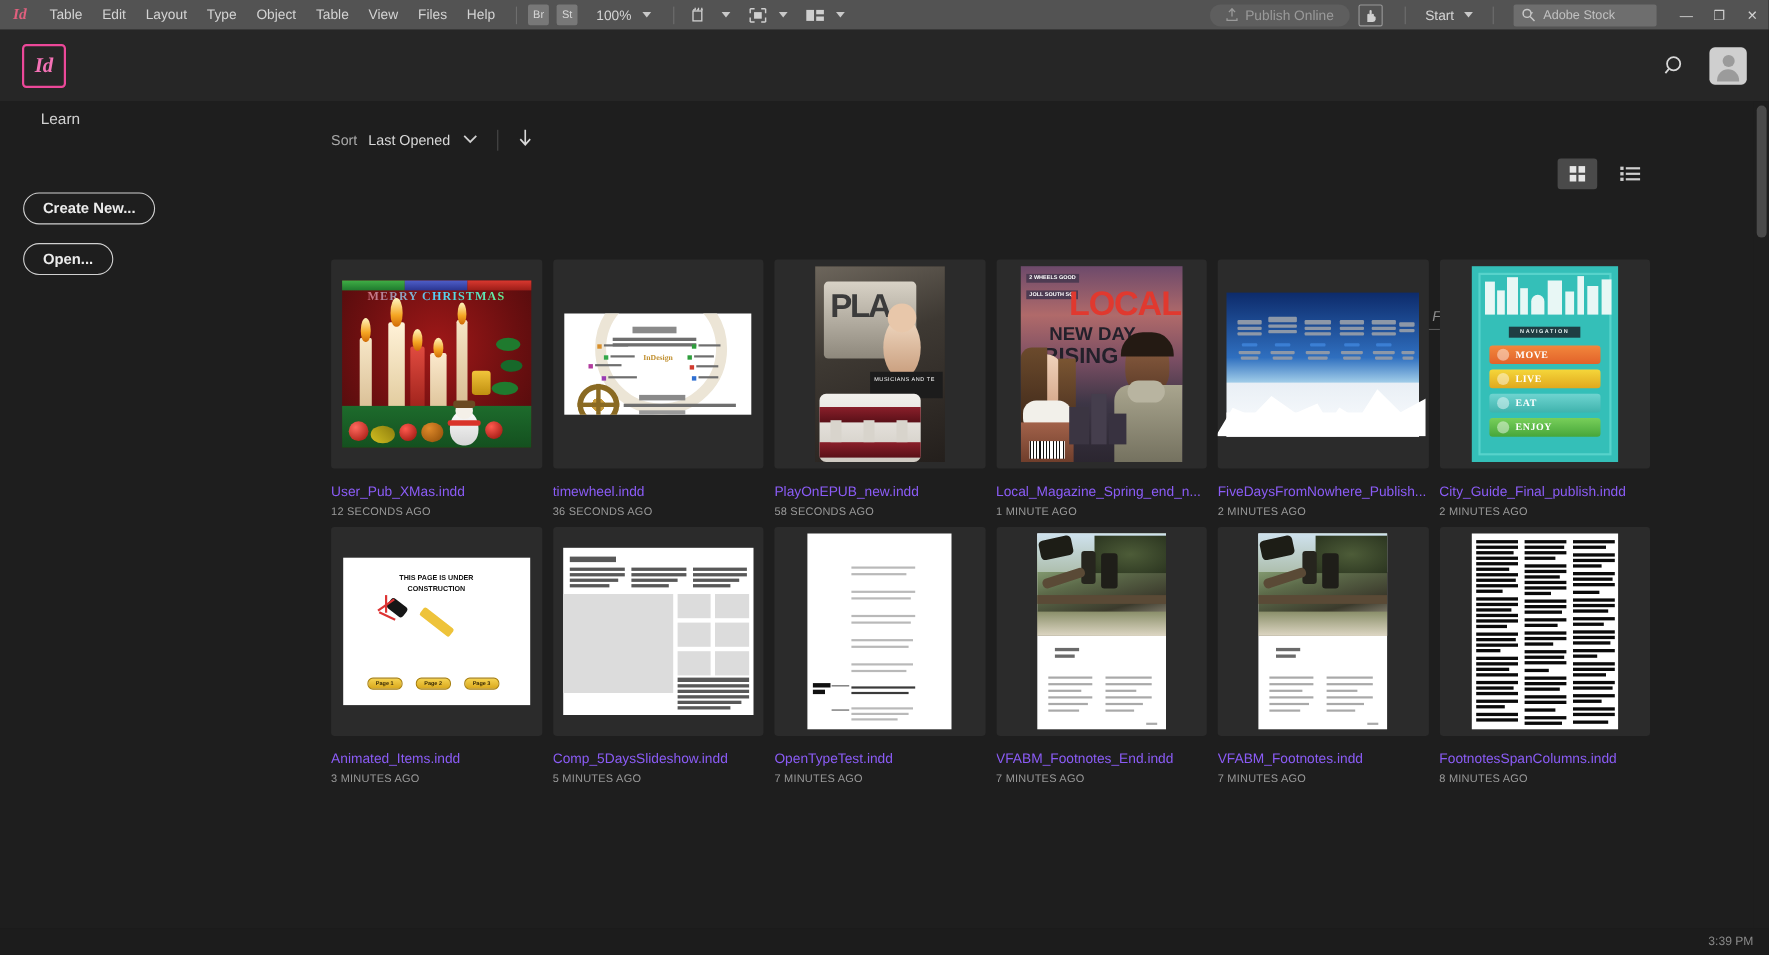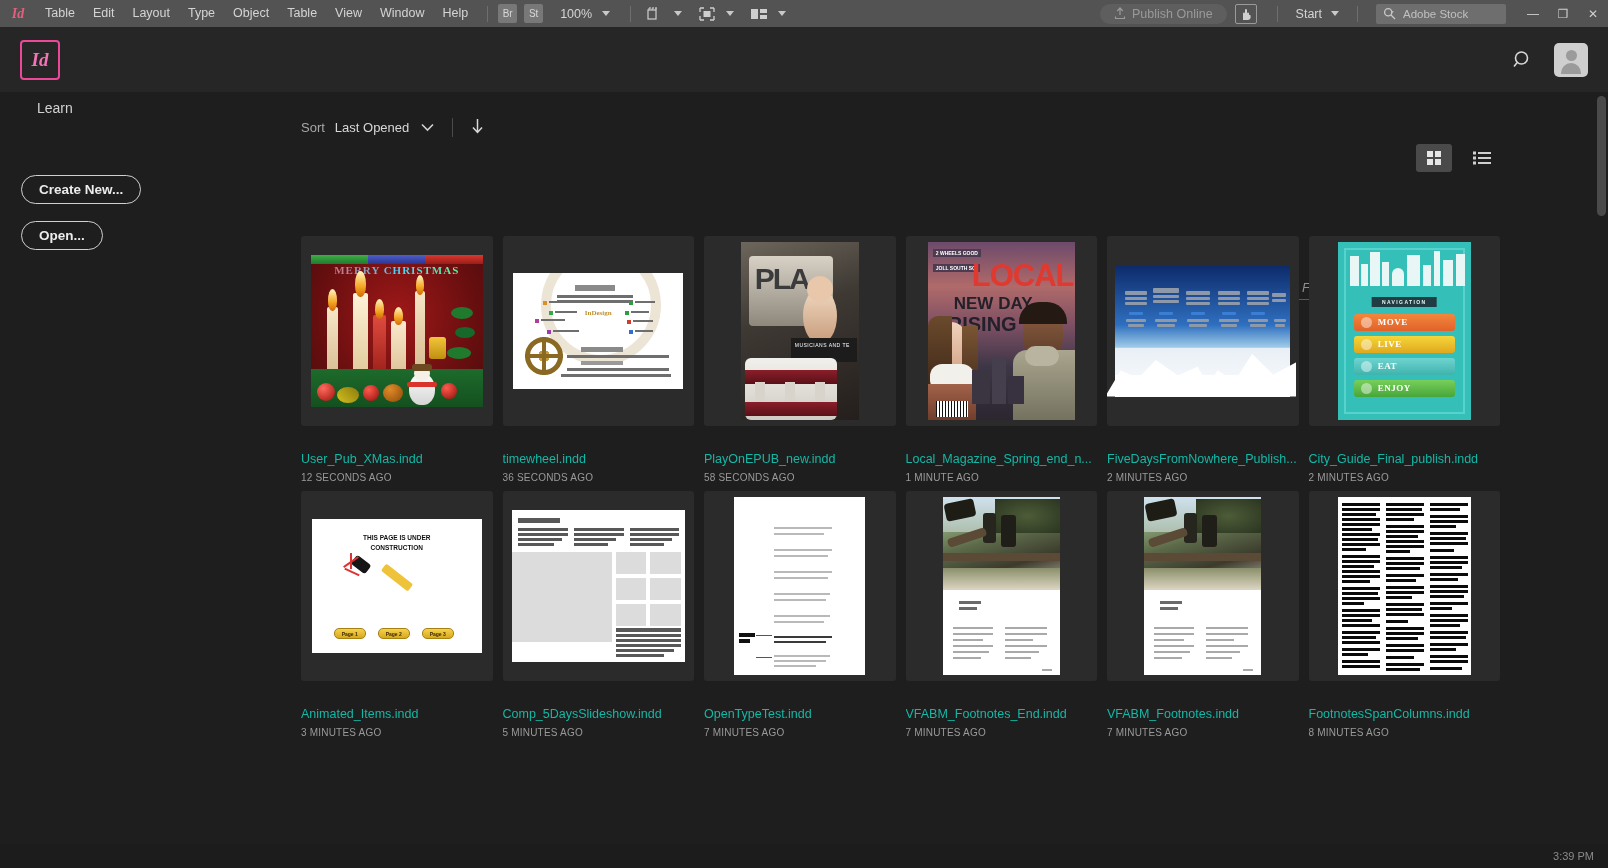--- a/index.html
+++ b/index.html
@@ -141,21 +141,21 @@
     position:absolute; left: 11px; top: 144px; right: 108px;
     display: grid; grid-template-columns: repeat(6, 1fr); column-gap: 10px; row-gap: 8px;
   }
   .card { display:flex; flex-direction:column; cursor: pointer; }
   .thumb-box {
     height: 190px; background: #2b2b2b; border-radius: 3px;
     display:flex; align-items:center; justify-content:center; overflow:hidden;
   }
   .thumb { max-width: 94%; max-height: 94%; }
   .card-name {
-    margin-top: 26px; font-size: 12.5px; color: #14b8a6;
+    margin-top: 14px; font-size: 12.5px; color: #8b5cf6;
     white-space: nowrap; overflow:hidden; text-overflow: ellipsis;
   }
   .card-time { margin-top: 6px; font-size: 10px; color: #9a9a9a; letter-spacing: 0.2px; }
 
   
   .scrollzone { position:absolute; right:0; top:0; width: 14px; height:100%; background:#1e1e1e; }
   .scrollthumb { position:absolute; right: 2px; top: 4px; width: 9px; height: 120px; background:#4a4a4a; border-radius:5px; }
 
   
   .taskbar {
@@ -238,21 +238,21 @@
 <div class="menubar">
   <div class="id-logo">Id</div>
 
   <div class="menu-item">Table</div>
   <div class="menu-item">Edit</div>
   <div class="menu-item">Layout</div>
   <div class="menu-item">Type</div>
   <div class="menu-item">Object</div>
   <div class="menu-item">Table</div>
   <div class="menu-item">View</div>
-  <div class="menu-item">Window</div>
+  <div class="menu-item">Files</div>
   <div class="menu-item">Help</div>
 
   <div class="mb-sep"></div>
 
   <div class="sq-btn">Br</div>
   <div class="sq-btn">St</div>
 
   <div class="zoom-box">100%</div>
   <div class="chev-wrap">
       <span class="chev"></span>
@@ -446,21 +446,21 @@
               <div class="ornament" style="left:130px;bottom:8px;width:16px;height:16px;background:radial-gradient(circle at 35% 30%,#ff5a4e,#8f0f08);"></div>
             </div>
           </div>
         </div>
         <div class="card-name">User_Pub_XMas.indd</div>
         <div class="card-time">12 SECONDS AGO</div>
       </div>
 
       <div class="card">
         <div class="thumb-box">
-          <div class="thumb" style="width:170px;height:116px;">
+          <div class="thumb" style="width:170px;height:92px;">
             <div class="wheel-doc">
               <div class="wheel-ring" style="left:28px;top:-28px;width:120px;height:120px;"></div>
               <div class="wl" style="left:62px;top:12px;width:40px;height:6px;background:#8a8a8a;"></div>
               <div class="wl" style="left:44px;top:22px;width:76px;"></div>
               <div class="wl" style="left:44px;top:27px;width:76px;"></div>
               <div style="position:absolute;left:64px;top:36px;width:42px;text-align:center;font-size:7px;font-weight:bold;color:#c08f2e;font-family:'Liberation Serif',serif;">InDesign</div>
               <div class="dotmark" style="left:30px;top:28px;background:#d98f2a;"></div>
               <div class="wl" style="left:36px;top:28px;width:22px;height:2px;"></div>
               <div class="dotmark" style="left:36px;top:38px;background:#33a84a;"></div>
               <div class="wl" style="left:42px;top:38px;width:22px;height:2px;"></div>

